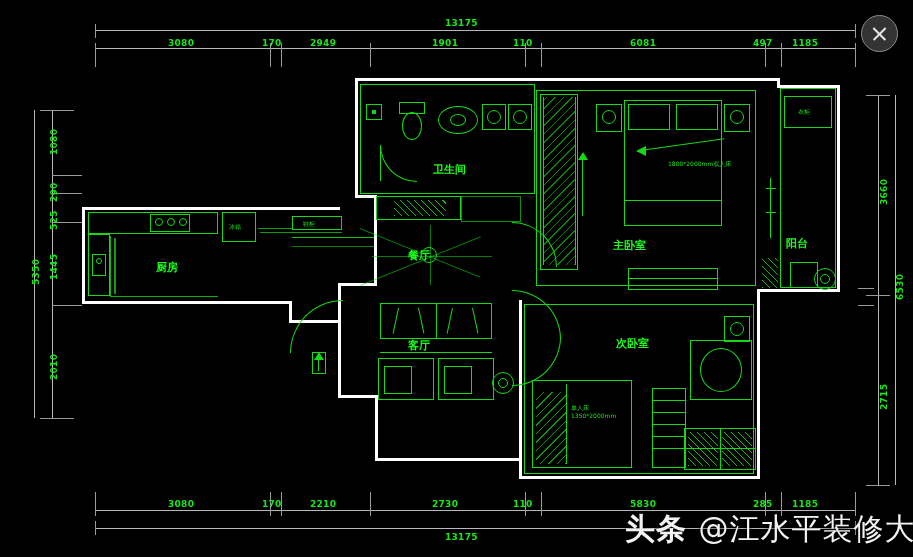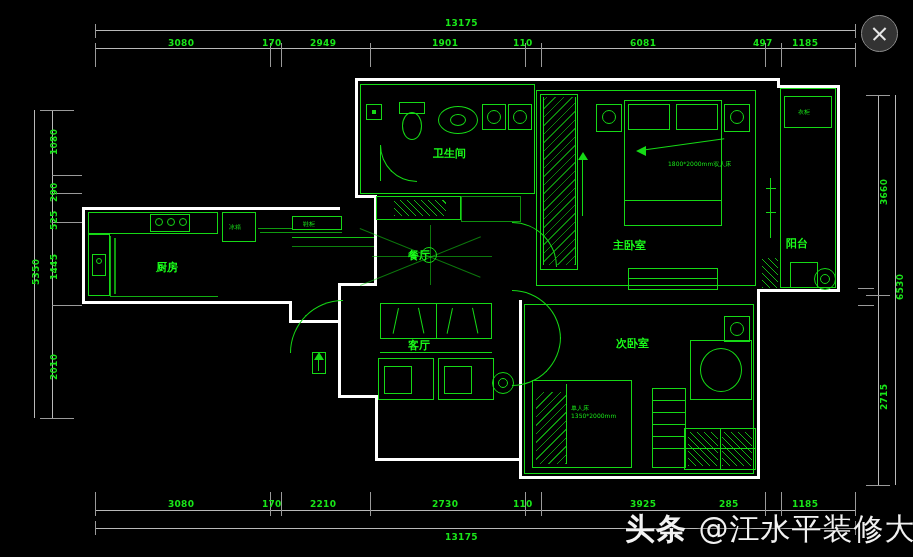--- a/index.html
+++ b/index.html
@@ -77,22 +77,22 @@
     <div class="dimtick" style="left:541px;top:492px;width:1px;height:24px;"></div>
     <div class="dimtick" style="left:765px;top:492px;width:1px;height:24px;"></div>
     <div class="dimtick" style="left:781px;top:492px;width:1px;height:24px;"></div>
     <div class="dimtick" style="left:855px;top:492px;width:1px;height:24px;"></div>
 
     <div class="dtext" style="left:168px;top:500px;">3080</div>
     <div class="dtext" style="left:262px;top:500px;">170</div>
     <div class="dtext" style="left:310px;top:500px;">2210</div>
     <div class="dtext" style="left:432px;top:500px;">2730</div>
     <div class="dtext" style="left:513px;top:500px;">110</div>
-    <div class="dtext" style="left:630px;top:500px;">3925</div>
-    <div class="dtext" style="left:719px;top:500px;">285</div>
+    <div class="dtext" style="left:630px;top:500px;">5830</div>
+    <div class="dtext" style="left:753px;top:500px;">285</div>
     <div class="dtext" style="left:792px;top:500px;">1185</div>
 
     <div class="dimline" style="left:95px;top:528px;width:760px;height:1px;"></div>
     <div class="dimtick" style="left:95px;top:521px;width:1px;height:14px;"></div>
     <div class="dimtick" style="left:855px;top:521px;width:1px;height:14px;"></div>
     <div class="dtext" style="left:445px;top:533px;">13175</div>
   </div>
 
   <div>
     <div class="dimline" style="left:52px;top:110px;width:1px;height:308px;"></div>
@@ -167,21 +167,21 @@
     <div class="ell" style="left:438px;top:106px;width:40px;height:28px;"></div>
     <div class="ell" style="left:450px;top:114px;width:16px;height:12px;"></div>
 
     <div class="gbox" style="left:482px;top:104px;width:24px;height:26px;"></div>
     <div class="ell" style="left:487px;top:110px;width:14px;height:14px;"></div>
     <div class="gbox" style="left:508px;top:104px;width:24px;height:26px;"></div>
     <div class="ell" style="left:513px;top:110px;width:14px;height:14px;"></div>
 
     <div style="position:absolute;left:380px;top:145px;width:36px;height:36px;border:1px solid #16d916;border-radius:0 0 0 100%;border-top:none;border-right:none;"></div>
     <div class="gl" style="left:380px;top:145px;width:1px;height:36px;"></div>
-    <div class="rlabel" style="left:433px;top:148px;">卫生间</div>
+    <div class="rlabel" style="left:433px;top:164px;">卫生间</div>
 
     <div class="gbox" style="left:376px;top:196px;width:85px;height:24px;"></div>
     <div class="hatch" style="left:394px;top:200px;width:52px;height:16px;"></div>
     <div class="gl" style="left:461px;top:196px;width:60px;height:1px;"></div>
     <div class="gboxd" style="left:461px;top:196px;width:60px;height:26px;"></div>
 
     <div class="rlabel" style="left:408px;top:250px;">餐厅</div>
 
     <div class="gl" style="left:360px;top:228px;width:130px;height:1px;transform:rotate(22deg);transform-origin:0 0;opacity:.55;"></div>
     <div class="gl" style="left:360px;top:285px;width:130px;height:1px;transform:rotate(-22deg);transform-origin:0 0;opacity:.55;"></div>

